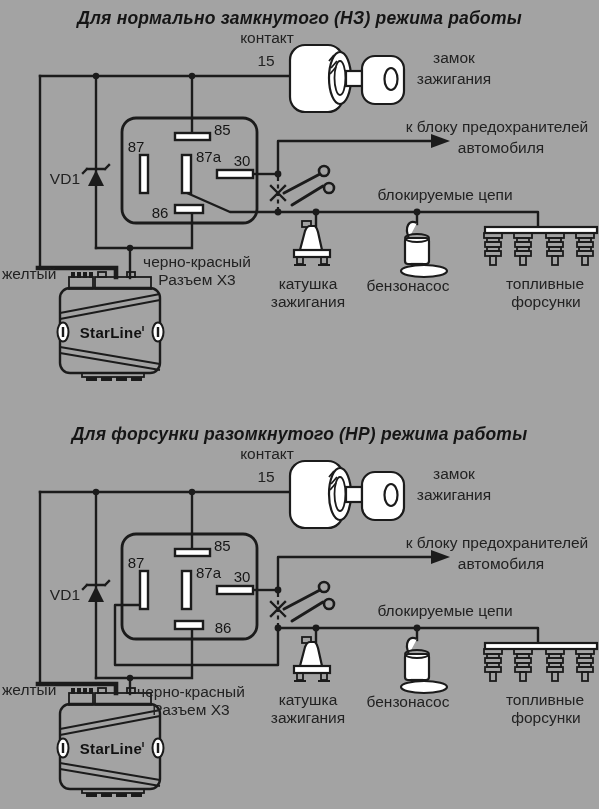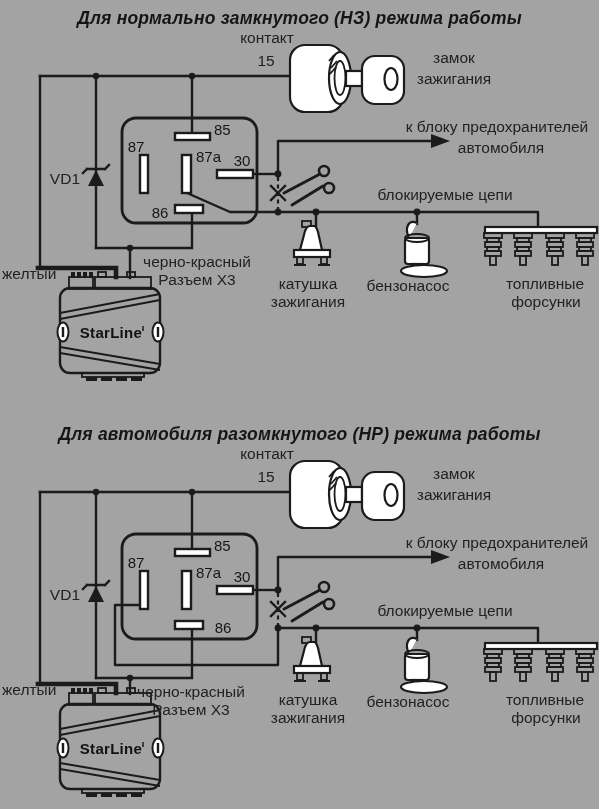--- a/index.html
+++ b/index.html
@@ -23,21 +23,21 @@
   .brand{font:bold 15px "Liberation Sans",sans-serif;fill:#111;letter-spacing:.3px;}
   .mid{text-anchor:middle;}
   .end{text-anchor:end;}
 </style>
 </head>
 <body>
 
 <div id="stage">
 
   <div class="title" style="top:8px">Для нормально замкнутого (НЗ) режима работы</div>
-  <div class="title" style="top:424px">Для автомобиля разомкнутого (НР) режима работы</div>
+  <div class="title" style="top:424px">Для форсунки разомкнутого (НР) режима работы</div>
 
   <svg style="top:28px" viewBox="0 28 600 378">
     <g>
       <rect class="w w3" x="122" y="118" width="135" height="105" rx="14" fill="#fff"></rect>
     </g>
 
     <g>
       <path class="w" d="M40,76 H290"></path>
       <path class="w" d="M40,76 V268"></path>
       <path class="wthick" d="M38,268 H116 V277"></path>

